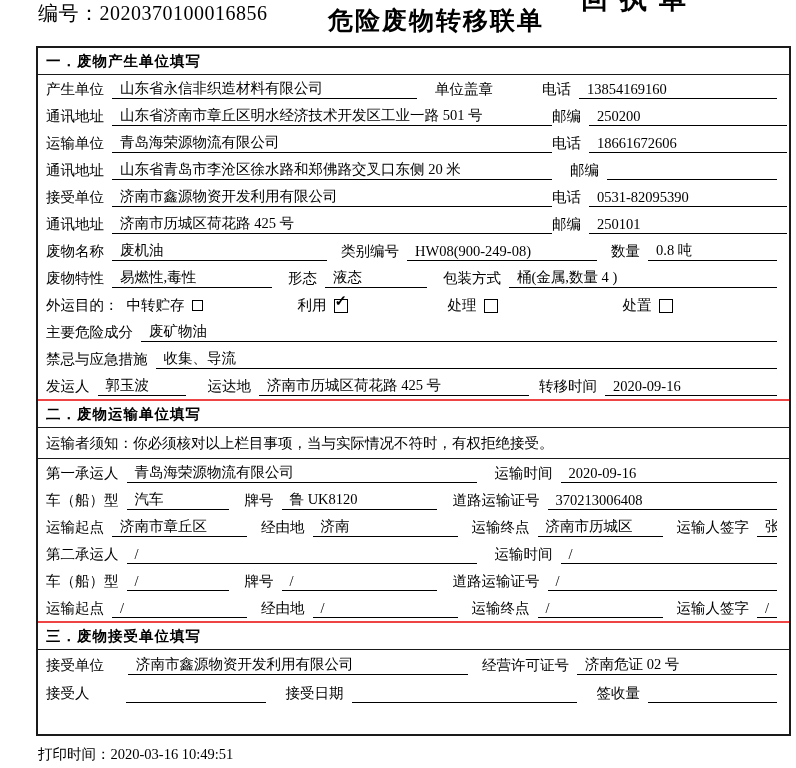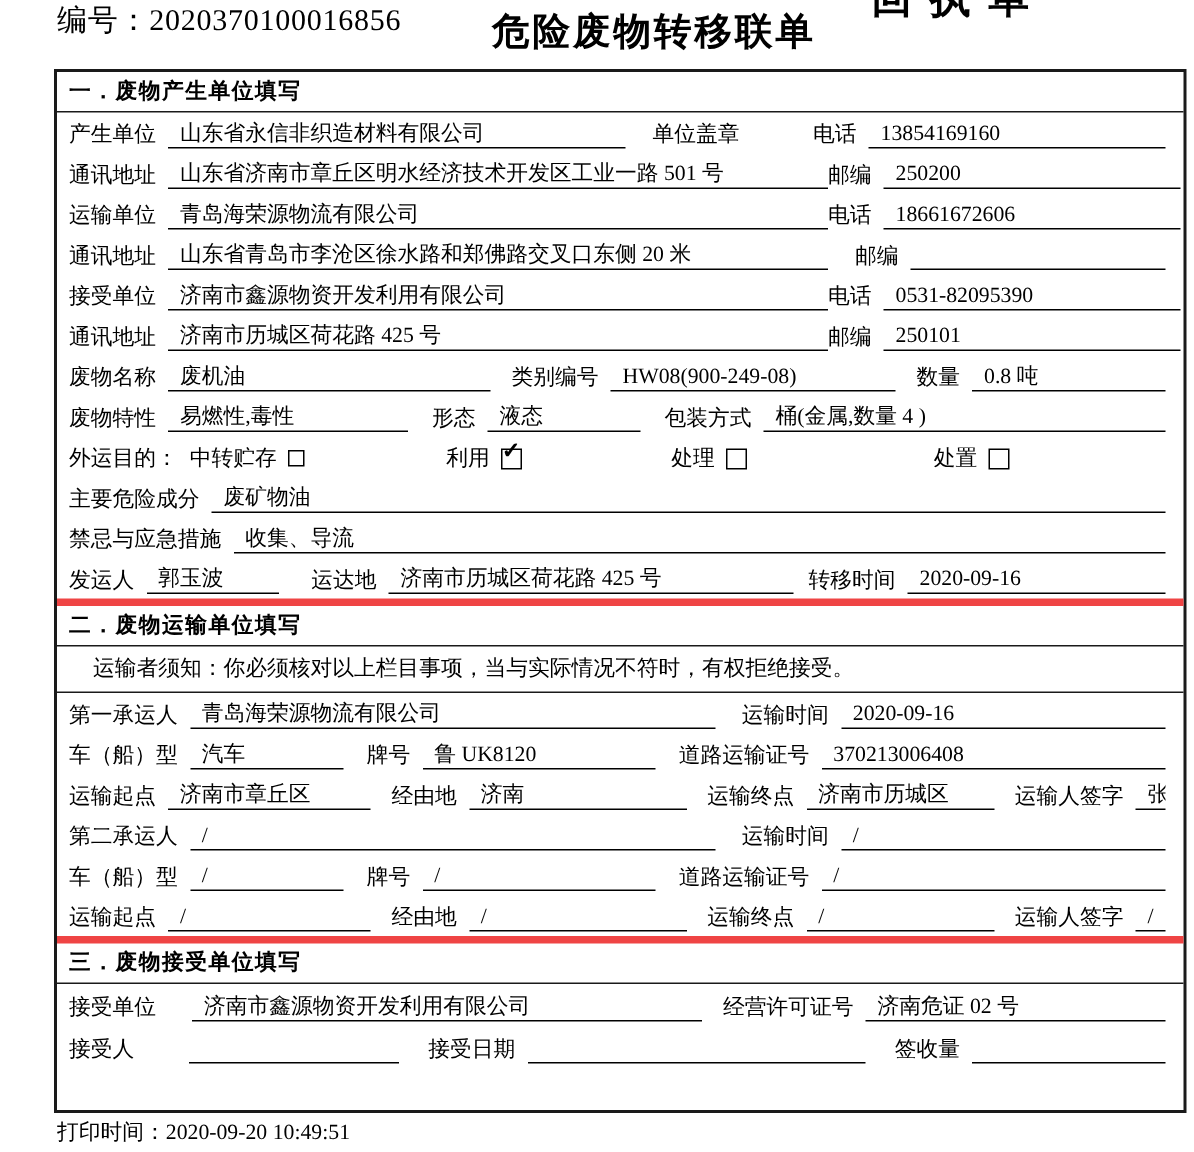--- a/index.html
+++ b/index.html
@@ -9,22 +9,22 @@
     position:relative;overflow:hidden;font-size:14px;
   }
   .serial{position:absolute;left:38px;top:0;font-size:20px;letter-spacing:.5px;}
   .doc-title{position:absolute;left:0;top:4px;width:100%;text-align:center;
     font-size:25px;font-weight:bold;transform:translateX(38px);letter-spacing:2px;}
   .stamp{position:absolute;top:-19px;left:581px;font-size:27px;font-weight:bold;
     letter-spacing:12px;white-space:nowrap;}
   .form{position:absolute;left:36px;top:46px;width:751px;border:2px solid #1a1a1a;background:#fff;}
   .sec-head{height:26px;line-height:26px;font-weight:bold;font-size:14.5px;
     padding-left:8px;border-bottom:1px solid #1a1a1a;letter-spacing:1px;}
-  .sec-head.mid{border-top:5px solid #ef4444;}
-  .notice{height:30px;line-height:30px;padding-left:24px;border-bottom:1px solid #1a1a1a;font-size:14.5px;}
+  .sec-head.mid{border-top:2px solid #ef4444;}
+  .notice{height:30px;line-height:30px;padding-left:8px;border-bottom:1px solid #1a1a1a;font-size:14.5px;}
   .row{display:flex;align-items:flex-end;height:24px;padding:0 12px 3px 8px;
     font-size:14.5px;white-space:nowrap;}
   .row.h25{height:25px;}
   .lbl{margin-right:8px;flex:none;}
   .u{border-bottom:1px solid #000;display:inline-block;padding:0 2px 0 8px;
     overflow:hidden;flex:none;min-height:17px;}
   .u.grow{flex:1 1 auto;}
   .right-lbl{margin-left:auto;margin-right:8px;flex:none;}
   .u.rcol{width:188px;}
   .cb{display:inline-block;width:12px;height:12px;border:1.5px solid #000;
@@ -233,13 +233,13 @@
     
     
     
     
     
     
   </div>
 
 </div>
 
-<div class="footer"><span>打印时间：</span><span>2020-09-20 10:49:51</span></div>
+<div class="footer"><span>打印时间：</span><span>2020-03-16 10:49:51</span></div>
 
 </body></html>

